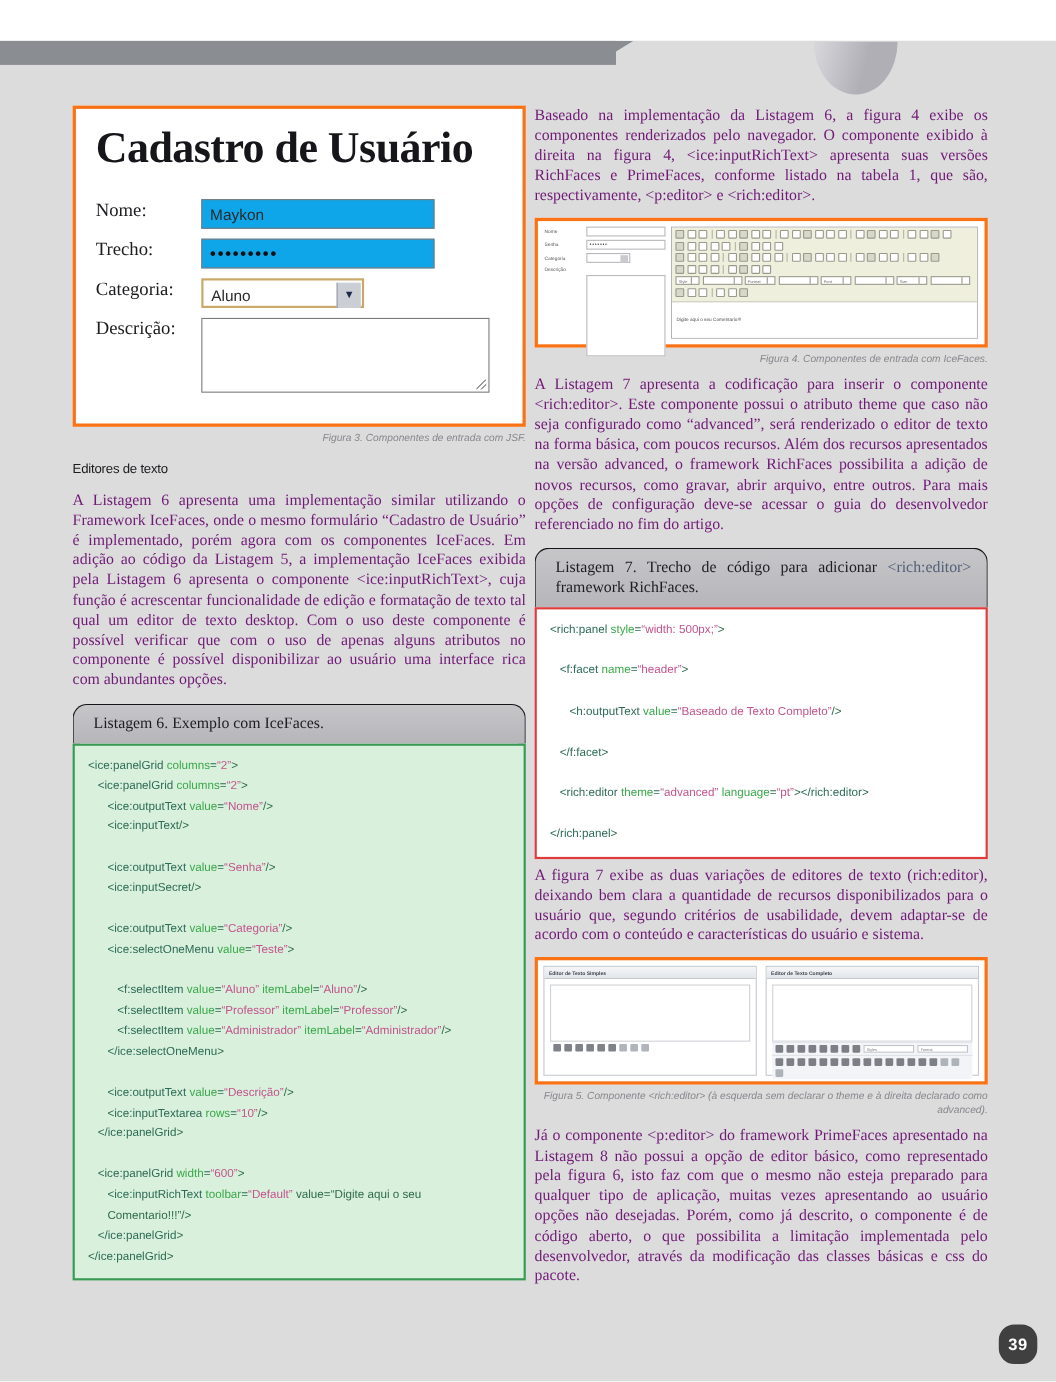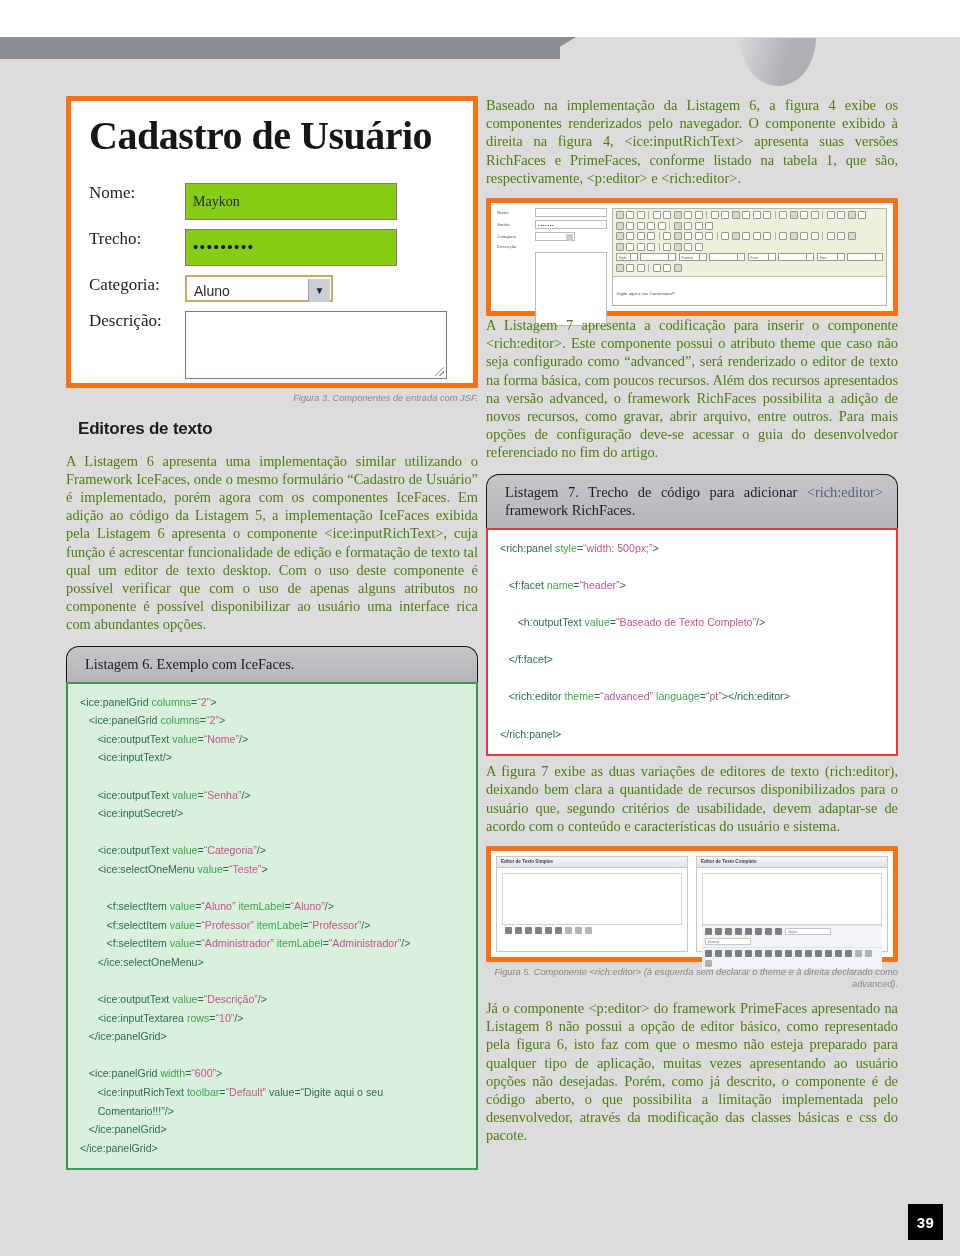--- a/index.html
+++ b/index.html
@@ -35,68 +35,68 @@
   #header-dome-shade {
     position: absolute; left: 740px; top: 38px; width: 76px; height: 48px;
     background: linear-gradient(105deg, rgba(255,255,255,0.45), rgba(0,0,0,0.05) 60%);
     border-radius: 0 0 38px 38px / 0 0 48px 48px;
     z-index: 3;
   }
 
   #page-number {
     position: absolute; right: 17px; bottom: 16px;
     width: 35px; height: 36px;
-    background: #000000; color: #ffffff;
+    background: #404040; color: #ffffff;
     font-family: "Liberation Sans", sans-serif;
     font-weight: bold; font-size: 15px;
     display: flex; align-items: center; justify-content: center;
-    letter-spacing: .5px; z-index: 9;
+    letter-spacing: .5px; z-index: 9; border-radius: 14px;
   }
 
   
   .col { position: absolute; width: 412px; }
   #col-left  { left: 66px;  top: 96px; }
   #col-right { left: 486px; top: 96px; }
 
   p.body {
     font-family: "Liberation Serif", serif;
     font-size: 14.4px; line-height: 18.2px;
-    text-align: justify; color: #4d7c0f;
+    text-align: justify; color: #701a75;
     margin-bottom: 11px;
     hyphens: auto; -webkit-hyphens: auto;
   }
   h2.heading {
     font-family: "Liberation Sans", sans-serif;
-    font-weight: bold; font-size: 17px; color: #1c1c1e;
+    font-weight: normal; font-size: 12px; color: #1c1c1e;
     letter-spacing: -.2px;
-    margin: 14px 0 13px 12px;
+    margin: 14px 0 13px 0;
   }
   .caption {
     font-family: "Liberation Sans", sans-serif;
     font-style: italic; font-size: 9.3px; line-height: 12.5px;
     color: #88888d; text-align: right;
     margin-top: 4px; margin-bottom: 8px;
   }
 
   
-  .fig-frame { background: #ffffff; border: 5px solid #f97316; }
+  .fig-frame { background: #ffffff; border: 3px solid #f97316; }
   #fig3 { width: 412px; height: 292px; padding: 14px 18px 0 18px; position: relative; overflow: hidden; }
   #fig3 .title {
     font-family: "Liberation Serif", serif; font-weight: bold;
     font-size: 40px; letter-spacing: -.5px; color: #16161a;
     line-height: 1.05; margin-bottom: 26px;
   }
   #fig3 .row { display: flex; align-items: flex-start; margin-bottom: 9px; }
   #fig3 .lbl {
     width: 96px; font-family: "Liberation Serif", serif;
     font-size: 17px; color: #1d1d20;
   }
   #fig3 .inp {
-    height: 37px; width: 212px; border: 1px solid #7b7b7e; background: #84cc16;
-    font-family: Liberation Serif, serif; font-size: 14px; color: #2a2a2c;
+    height: 27px; width: 212px; border: 1px solid #7b7b7e; background: #0ea5e9;
+    font-family: Liberation Sans, sans-serif; font-size: 14px; color: #2a2a2c;
     display: flex; align-items: center; padding: 0 7px;
   }
   #fig3 .inp.dots { letter-spacing: 1.6px; font-size: 15px; font-weight: bold; color: #111; }
   #fig3 .sel {
     height: 27px; width: 148px; border: 2px solid #c9a96a; background: #fff;
     display: flex; align-items: center; justify-content: space-between;
     font-family: "Liberation Sans", sans-serif; font-size: 14px; color: #2a2a2c;
     padding: 4px 0 0 7px;
   }
   #fig3 .sel .arrow {
@@ -387,20 +387,21 @@
               <div class="f4-btn"></div>
               <div class="f4-btn"></div>
               <div class="f4-btn d"></div>
             </div>
         </div>
         <div class="f4-edit">
           <span>Digite aqui o seu Comentario!!!</span>
         </div>
       </div>
     </div>
+    <div class="caption">Figura 4. Componentes de entrada com IceFaces.</div>
 
     <p class="body">A Listagem 7 apresenta a codificação para inserir o componente &lt;rich:editor&gt;. Este componente possui o atributo theme que caso não seja configurado como “advanced”, será renderizado o editor de texto na forma básica, com poucos recursos. Além dos recursos apresentados na versão advanced, o framework RichFaces possibilita a adição de novos recursos, como gravar, abrir arquivo, entre outros. Para mais opções de configuração deve-se acessar o guia do desenvolvedor referenciado no fim do artigo.</p>
 
     <div class="listing">
       <div class="listing-title">
         <span>Listagem 7. Trecho de código para adicionar </span><span class="tag">&lt;rich:editor&gt;</span><span> framework RichFaces.</span>
       </div>
       <div class="code-box pink">
         <pre class="code" id="code7"><span class="p">&lt;</span><span class="t">rich:panel</span> <span class="a">style</span><span class="p">=</span><span class="v">“width: 500px;”</span>&gt;
 

